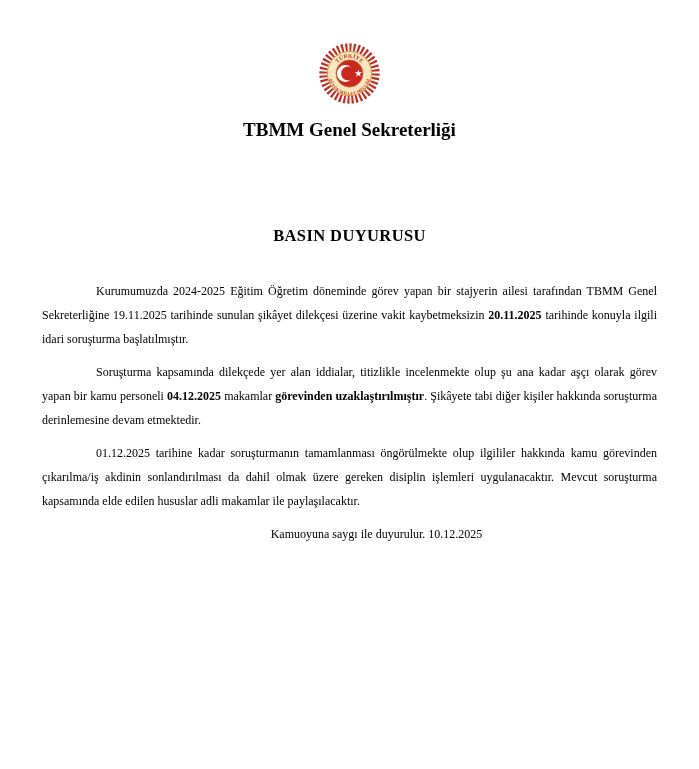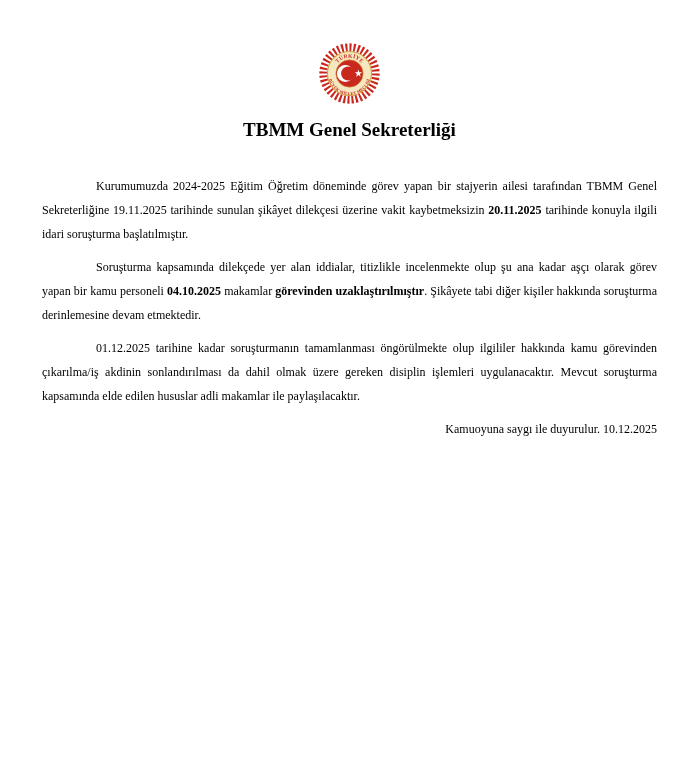--- a/index.html
+++ b/index.html
@@ -48,21 +48,21 @@
   }
   .content p {
     margin: 0 0 9px 0;
     font-size: 12px;
     line-height: 24px;
     text-align: justify;
     text-indent: 54px;
   }
   .content p.closing {
     margin-top: 0;
-    text-align: right;
+    text-align: center;
   }
   .bold-seg { font-weight: bold; }
 </style>
 </head>
 <body>
 
 <div class="page">
 
   <div class="header">
     <svg class="emblem" viewBox="0 0 120 120" aria-hidden="true">
@@ -85,21 +85,22 @@
       <circle cx="60" cy="60" r="26" stroke-width="1.2" fill="#c8281e" stroke="#d2a13c"></circle>
 
       <circle cx="52" cy="60" r="16" fill="#ffffff"></circle>
       <circle cx="57.5" cy="60" r="13.5" fill="#c8281e"></circle>
 
       <polygon points="77,52.5 78.7,57.65 84.1,57.7 79.76,60.9 81.4,66.1 77,62.9 72.6,66.1 74.24,60.9 69.9,57.7 75.3,57.65" fill="#ffffff"></polygon>
     </svg>
     <div class="org-title">TBMM Genel Sekreterliği</div>
   </div>
 
+  <div class="doc-title">BASIN DUYURUSU</div>
 
   <div class="content">
     <p><span>Kurumumuzda 2024-2025 Eğitim Öğretim döneminde görev yapan bir stajyerin ailesi tarafından TBMM Genel Sekreterliğine 19.11.2025 tarihinde sunulan şikâyet dilekçesi üzerine vakit kaybetmeksizin </span><span class="bold-seg">20.11.2025</span><span> tarihinde konuyla ilgili idari soruşturma başlatılmıştır.</span></p>
-    <p><span>Soruşturma kapsamında dilekçede yer alan iddialar, titizlikle incelenmekte olup şu ana kadar aşçı olarak görev yapan bir kamu personeli </span><span class="bold-seg">04.10.2025</span><span> makamlar </span><span class="bold-seg">görevinden uzaklaştırılmıştır</span><span>. Şikâyete tabi diğer kişiler hakkında soruşturma derinlemesine devam etmektedir.</span></p>
+    <p><span>Soruşturma kapsamında dilekçede yer alan iddialar, titizlikle incelenmekte olup şu ana kadar aşçı olarak görev yapan bir kamu personeli </span><span class="bold-seg">04.12.2025</span><span> makamlar </span><span class="bold-seg">görevinden uzaklaştırılmıştır</span><span>. Şikâyete tabi diğer kişiler hakkında soruşturma derinlemesine devam etmektedir.</span></p>
     <p><span>01.12.2025 tarihine kadar soruşturmanın tamamlanması öngörülmekte olup ilgililer hakkında kamu görevinden çıkarılma/iş akdinin sonlandırılması da dahil olmak üzere gereken disiplin işlemleri uygulanacaktır. Mevcut soruşturma kapsamında elde edilen hususlar adli makamlar ile paylaşılacaktır.</span></p>
     <p class="closing"><span>Kamuoyuna saygı ile duyurulur. 10.12.2025</span></p>
   </div>
 
 </div>
 
 </body></html>

